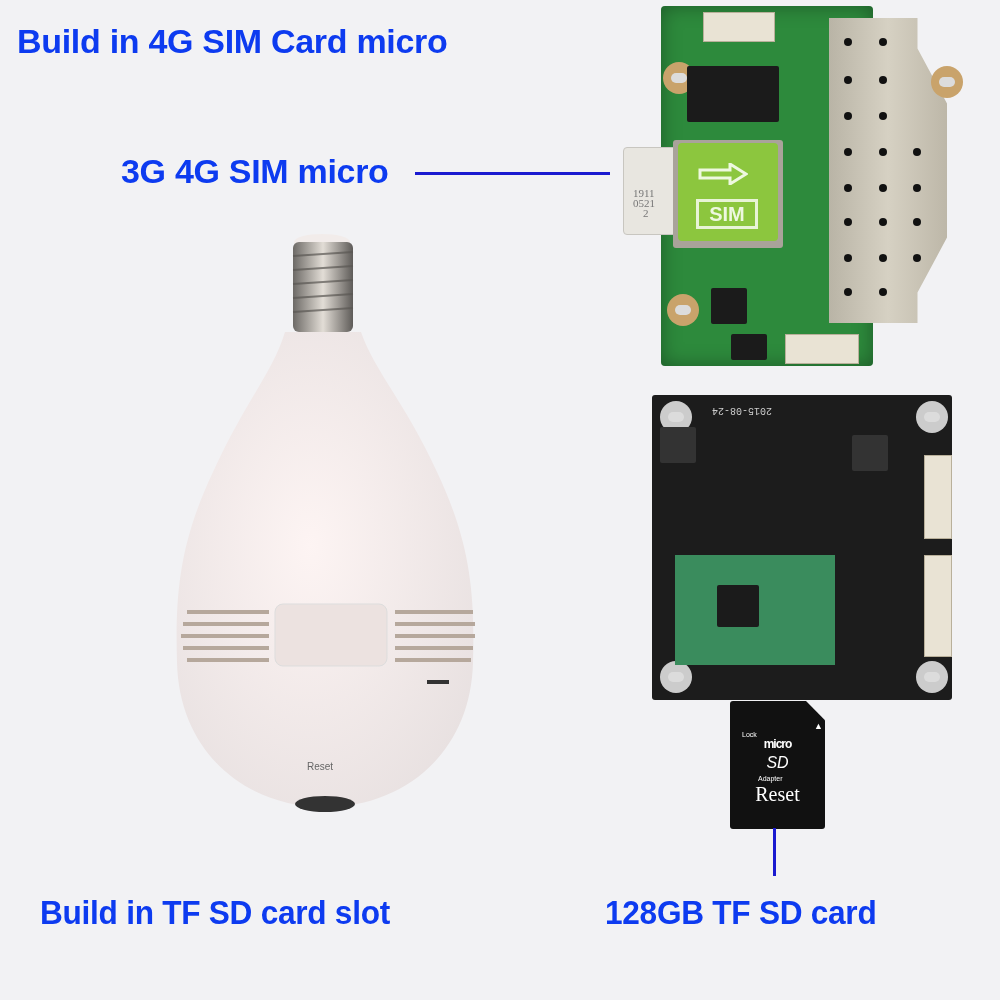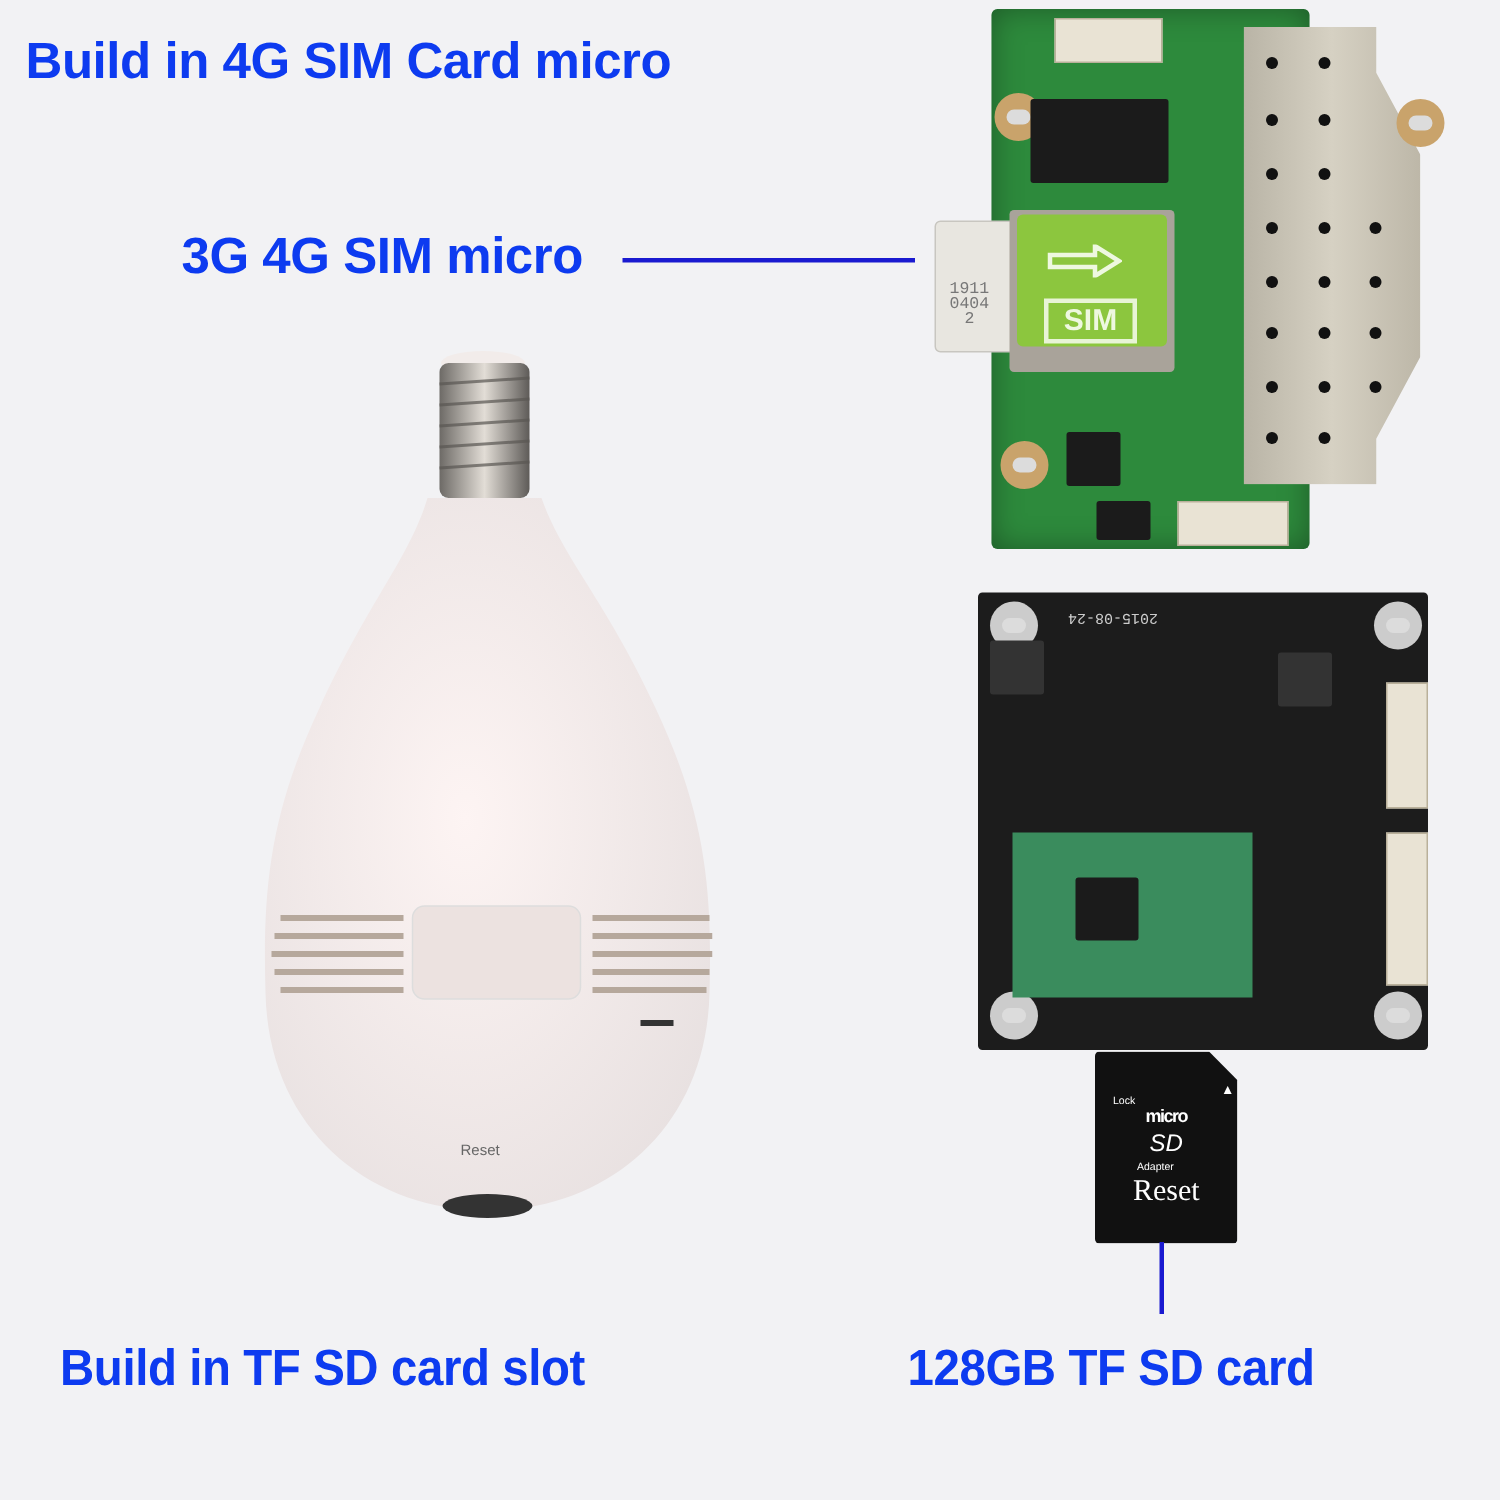--- a/index.html
+++ b/index.html
@@ -14,23 +14,23 @@
     #sd-line{left:773px;top:828px;width:3px;height:48px;}
     .abs{position:absolute;}
     
     #board4g{left:661px;top:6px;width:212px;height:360px;background:#2d8a3c;border-radius:4px;box-shadow:inset 0 0 20px rgba(0,0,0,.35);}
     .shield{position:absolute;left:168px;top:12px;width:118px;height:305px;background:linear-gradient(90deg,#b9b4a6,#d6d1c3 50%,#bdb7a8);clip-path:polygon(0 0,75% 0,75% 10%,100% 28%,100% 72%,75% 90%,75% 100%,0 100%);}
     .hole{position:absolute;width:8px;height:8px;border-radius:50%;background:#111;}
     .mount{position:absolute;width:32px;height:32px;border-radius:50%;background:#c9a36b;}
     .mount::after{content:"";position:absolute;left:8px;top:11px;width:16px;height:10px;border-radius:5px;background:#dcdcdc;}
     .chip{position:absolute;background:#1b1b1b;border-radius:2px;}
     .conn{position:absolute;background:#e9e3d4;border:1px solid #b9b09a;}
-    #simcard{left:623px;top:147px;width:55px;height:88px;background:#e8e6e0;border:1px solid #c8c6c0;border-radius:4px;font-family:Liberation Mono, monospace;font-size:11px;color:#777;padding:40px 0 12px 9px;box-sizing:border-box;line-height:10px;}
+    #simcard{left:623px;top:147px;width:55px;height:88px;background:#e8e6e0;border:1px solid #c8c6c0;border-radius:4px;font-family:Liberation Serif, serif;font-size:11px;color:#777;padding:40px 0 12px 9px;box-sizing:border-box;line-height:10px;}
     #simholder{left:673px;top:140px;width:110px;height:108px;background:#a9a39a;border-radius:3px;}
-    #simsticker{left:678px;top:143px;width:100px;height:88px;background:#8cc63e;border-radius:4px;}
+    #simsticker{left:678px;top:143px;width:100px;height:98px;background:#8cc63e;border-radius:4px;}
     .arrow{position:absolute;left:20px;top:20px;width:50px;height:22px;}
     #sim-text{position:absolute;left:18px;top:56px;width:62px;height:30px;border:3px solid #e8f4d6;box-sizing:border-box;color:#eef8e0;font-weight:bold;font-size:20px;text-align:center;line-height:25px;}
     
     #bulb{left:175px;top:232px;width:300px;height:580px;}
     
     #board2{left:652px;top:395px;width:300px;height:305px;background:#1c1c1c;border-radius:3px;}
     #wifi{left:675px;top:555px;width:160px;height:110px;background:#3a8c5d;}
     #board-date{position:absolute;left:60px;top:10px;color:#ccc;font-family:"Liberation Mono",monospace;font-size:10px;transform:rotate(180deg);}
     
     #sdcard{left:730px;top:701px;width:95px;height:128px;background:#111;clip-path:polygon(0 0,80% 0,100% 15%,100% 100%,0 100%);border-radius:3px;color:#fff;text-align:center;}
@@ -76,21 +76,21 @@
   <div class="mount" style="left:6px;top:288px"></div>
   <div class="chip" style="left:26px;top:60px;width:92px;height:56px"></div>
   <div class="conn" style="left:42px;top:6px;width:70px;height:28px"></div>
   <div class="conn" style="left:124px;top:328px;width:72px;height:28px"></div>
   <div class="chip" style="left:50px;top:282px;width:36px;height:36px"></div>
   <div class="chip" style="left:70px;top:328px;width:36px;height:26px"></div>
 </div>
 
 <div class="abs" id="simcard">
   <div>1911</div>
-  <div>0404</div>
+  <div>0521</div>
   <div style="padding-left:10px">2</div>
 </div>
 <div class="abs" id="simholder"></div>
 <div class="abs" id="simsticker">
   <svg class="arrow" viewBox="0 0 50 22">
       <path d="M2 7 H32 V1 L48 11 L32 21 V15 H2 Z" fill="none" stroke="#eef8e0" stroke-width="3"></path>
     </svg>
   <div id="sim-text">SIM</div>
 </div>
 

